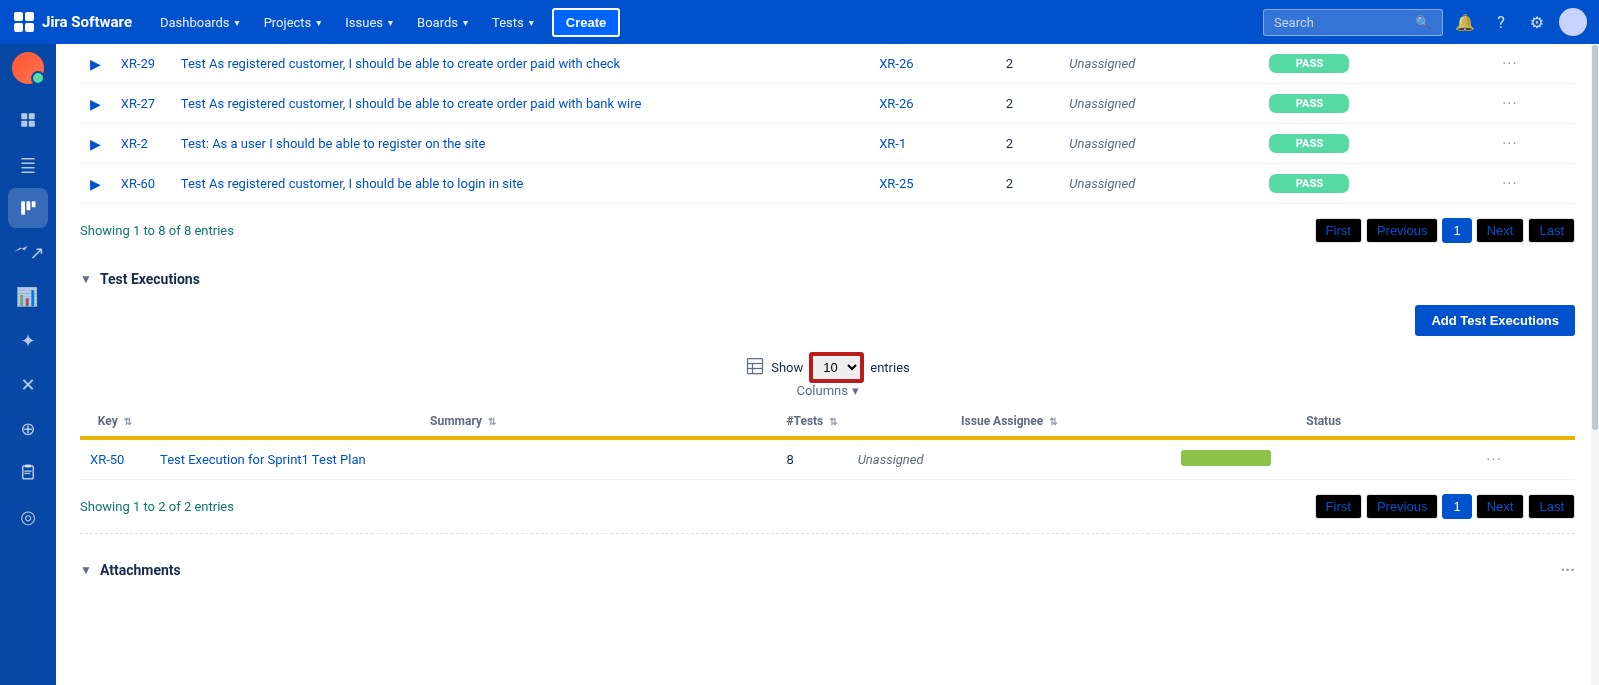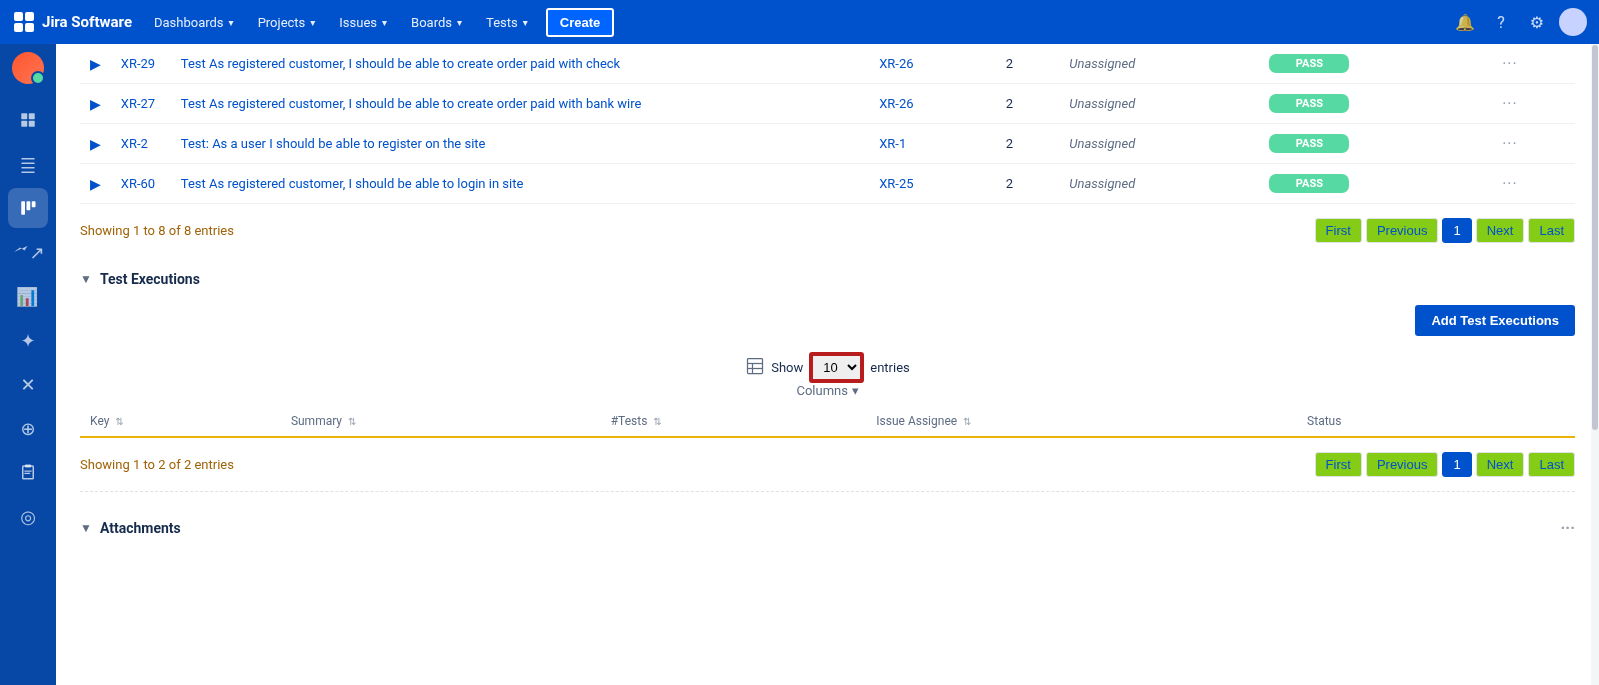--- a/index.html
+++ b/index.html
@@ -13,21 +13,21 @@
       align-items: center;
       padding: 0 12px;
       gap: 4px;
       position: fixed;
       top: 0; left: 0; right: 0;
       z-index: 100;
     }
     .topnav-logo {
       display: flex; align-items: center; gap: 6px;
       color: white; font-weight: 700; font-size: 15px;
-      margin-right: 8px;
+      margin-right: 14px;
     }
     .topnav-logo svg { width: 24px; height: 24px; }
     .nav-item {
       color: rgba(255,255,255,0.9);
       font-size: 13px;
       padding: 6px 10px;
       border-radius: 3px;
       cursor: pointer;
       display: flex; align-items: center; gap: 5px;
       white-space: nowrap;
@@ -132,25 +132,25 @@
       padding: 0 24px;
     }
 
     
     .data-table {
       width: 100%;
       border-collapse: collapse;
       font-size: 13px;
     }
     .data-table th {
-      text-align: left;
+      text-align: center;
       padding: 8px 10px;
-      border-bottom: 2px solid #eab308;
+      border-bottom: 4px solid #eab308;
       color: #5e6c84;
-      font-weight: 400;
+      font-weight: 700;
       font-size: 12px;
       white-space: nowrap;
     }
     .data-table td {
       padding: 10px 10px;
       border-bottom: 1px solid #f0f1f3;
       vertical-align: middle;
     }
     .sort-icon { color: #97a0af; font-size: 10px; margin-left: 3px; }
     .link-blue { color: #0052cc; text-decoration: none; cursor: pointer; }
@@ -177,35 +177,35 @@
       cursor: pointer;
       font-size: 14px;
     }
     .more-btn {
       color: #97a0af;
       cursor: pointer;
       font-size: 16px;
       letter-spacing: 1px;
     }
     .showing-text {
-      color: #a16207;
+      color: #0f766e;
       font-size: 13px;
       padding: 8px 0;
     }
     .pagination {
       display: flex;
       align-items: center;
       justify-content: flex-end;
       gap: 4px;
       padding: 8px 0;
     }
     .page-btn {
       padding: 4px 10px;
       border: 1px solid #dfe1e6;
-      background: #84cc16;
+      background: #000000;
       border-radius: 3px;
       cursor: pointer;
       color: #0052cc;
       font-size: 13px;
     }
     .page-btn.active { background: #0052cc; color: white; border-color: #0052cc; }
     .showing-row {
       display: flex;
       align-items: center;
       justify-content: space-between;
@@ -338,20 +338,24 @@
     <span>Boards</span>
     <span class="nav-chevron">▾</span>
   </div>
   <div class="nav-item">
     <span>Tests</span>
     <span class="nav-chevron">▾</span>
   </div>
   <button class="create-btn">Create</button>
 
   <div class="topnav-right">
+    <div class="search-box">
+      <span style="color:rgba(255,255,255,0.7)">Search</span>
+      <span style="margin-left:auto; color:rgba(255,255,255,0.7)">🔍</span>
+    </div>
     <div class="nav-icon-btn" style="font-size:16px">🔔</div>
     <div class="nav-icon-btn" style="font-size:16px">?</div>
     <div class="nav-icon-btn" style="font-size:16px">⚙</div>
     <div class="avatar"></div>
   </div>
 </nav>
 
 <aside class="sidebar">
   <div class="sidebar-avatar"></div>
   <div style="height:8px"></div>
@@ -496,20 +500,28 @@
         <tr>
           <th>Key <span class="sort-icon">⇅</span></th>
           <th>Summary <span class="sort-icon">⇅</span></th>
           <th>#Tests <span class="sort-icon">⇅</span></th>
           <th>Issue Assignee <span class="sort-icon">⇅</span></th>
           <th>Status</th>
           <th></th>
         </tr>
       </thead>
       <tbody id="exec-rows-body">
+          <tr>
+      <td style="width:70px"><a class="link-blue">XR-50</a></td>
+      <td><a class="link-blue">Test Execution for Sprint1 Test Plan</a></td>
+      <td style="width:60px">8</td>
+      <td style="font-style:italic; color:#5e6c84">Unassigned</td>
+      <td><span class="status-green"></span></td>
+      <td><span class="more-btn">···</span></td>
+    </tr>
         </tbody>
     </table>
 
     <div class="showing-row">
       <span class="showing-text">Showing 1 to 2 of 2 entries</span>
       <div class="pagination">
         <button class="page-btn">First</button>
         <button class="page-btn">Previous</button>
         <button class="page-btn active">1</button>
         <button class="page-btn">Next</button>

